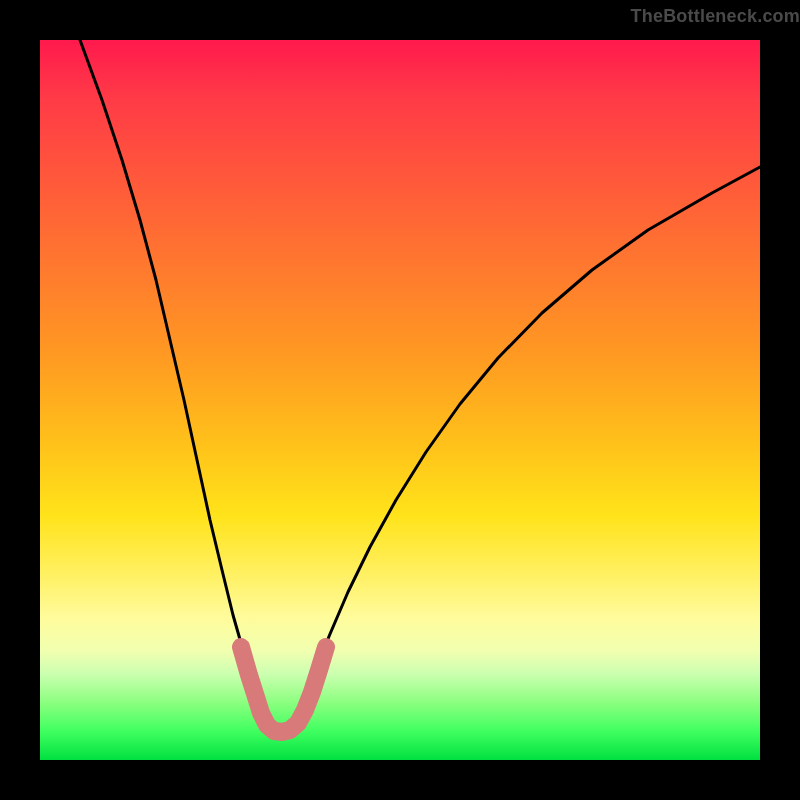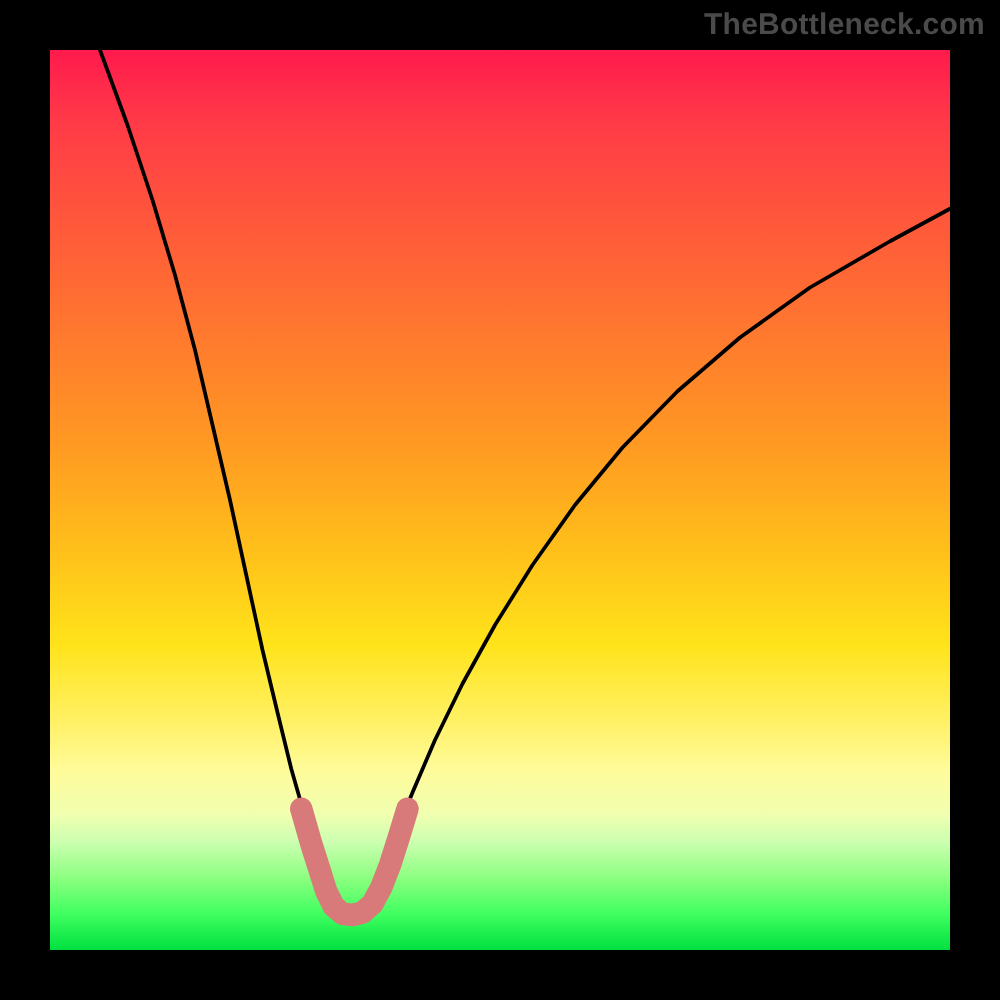--- a/index.html
+++ b/index.html
@@ -13,23 +13,23 @@
   }
   .stage {
     position: relative;
     width: 800px;
     height: 800px;
     background: #000;
   }
   .watermark {
     position: absolute;
     top: 6px;
-    right: 12px;
+    right: 0;
     color: #4a4a4a;
-    font-size: 24px;
+    font-size: 18px;
     font-weight: 600;
     letter-spacing: 0.2px;
     user-select: none;
   }
   
   .plot {
     position: absolute;
     left: 40px;
     top: 40px;
     width: 720px;

